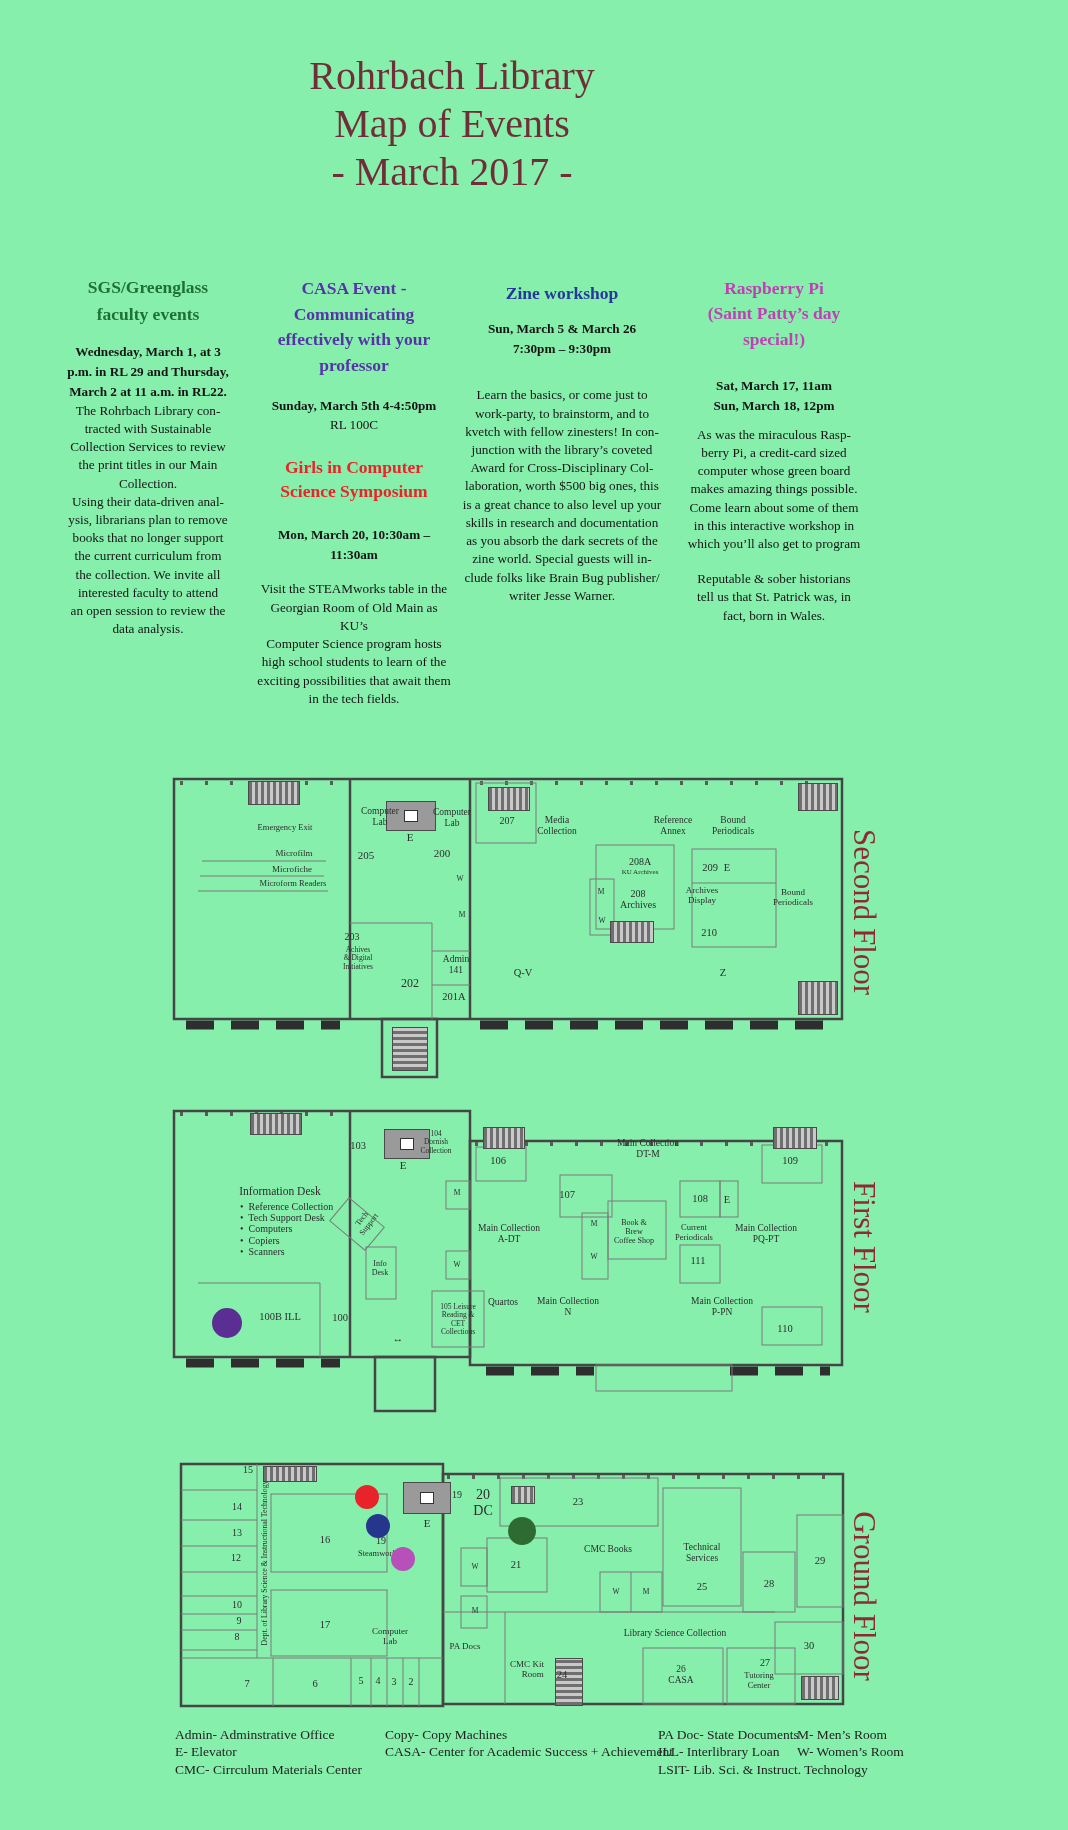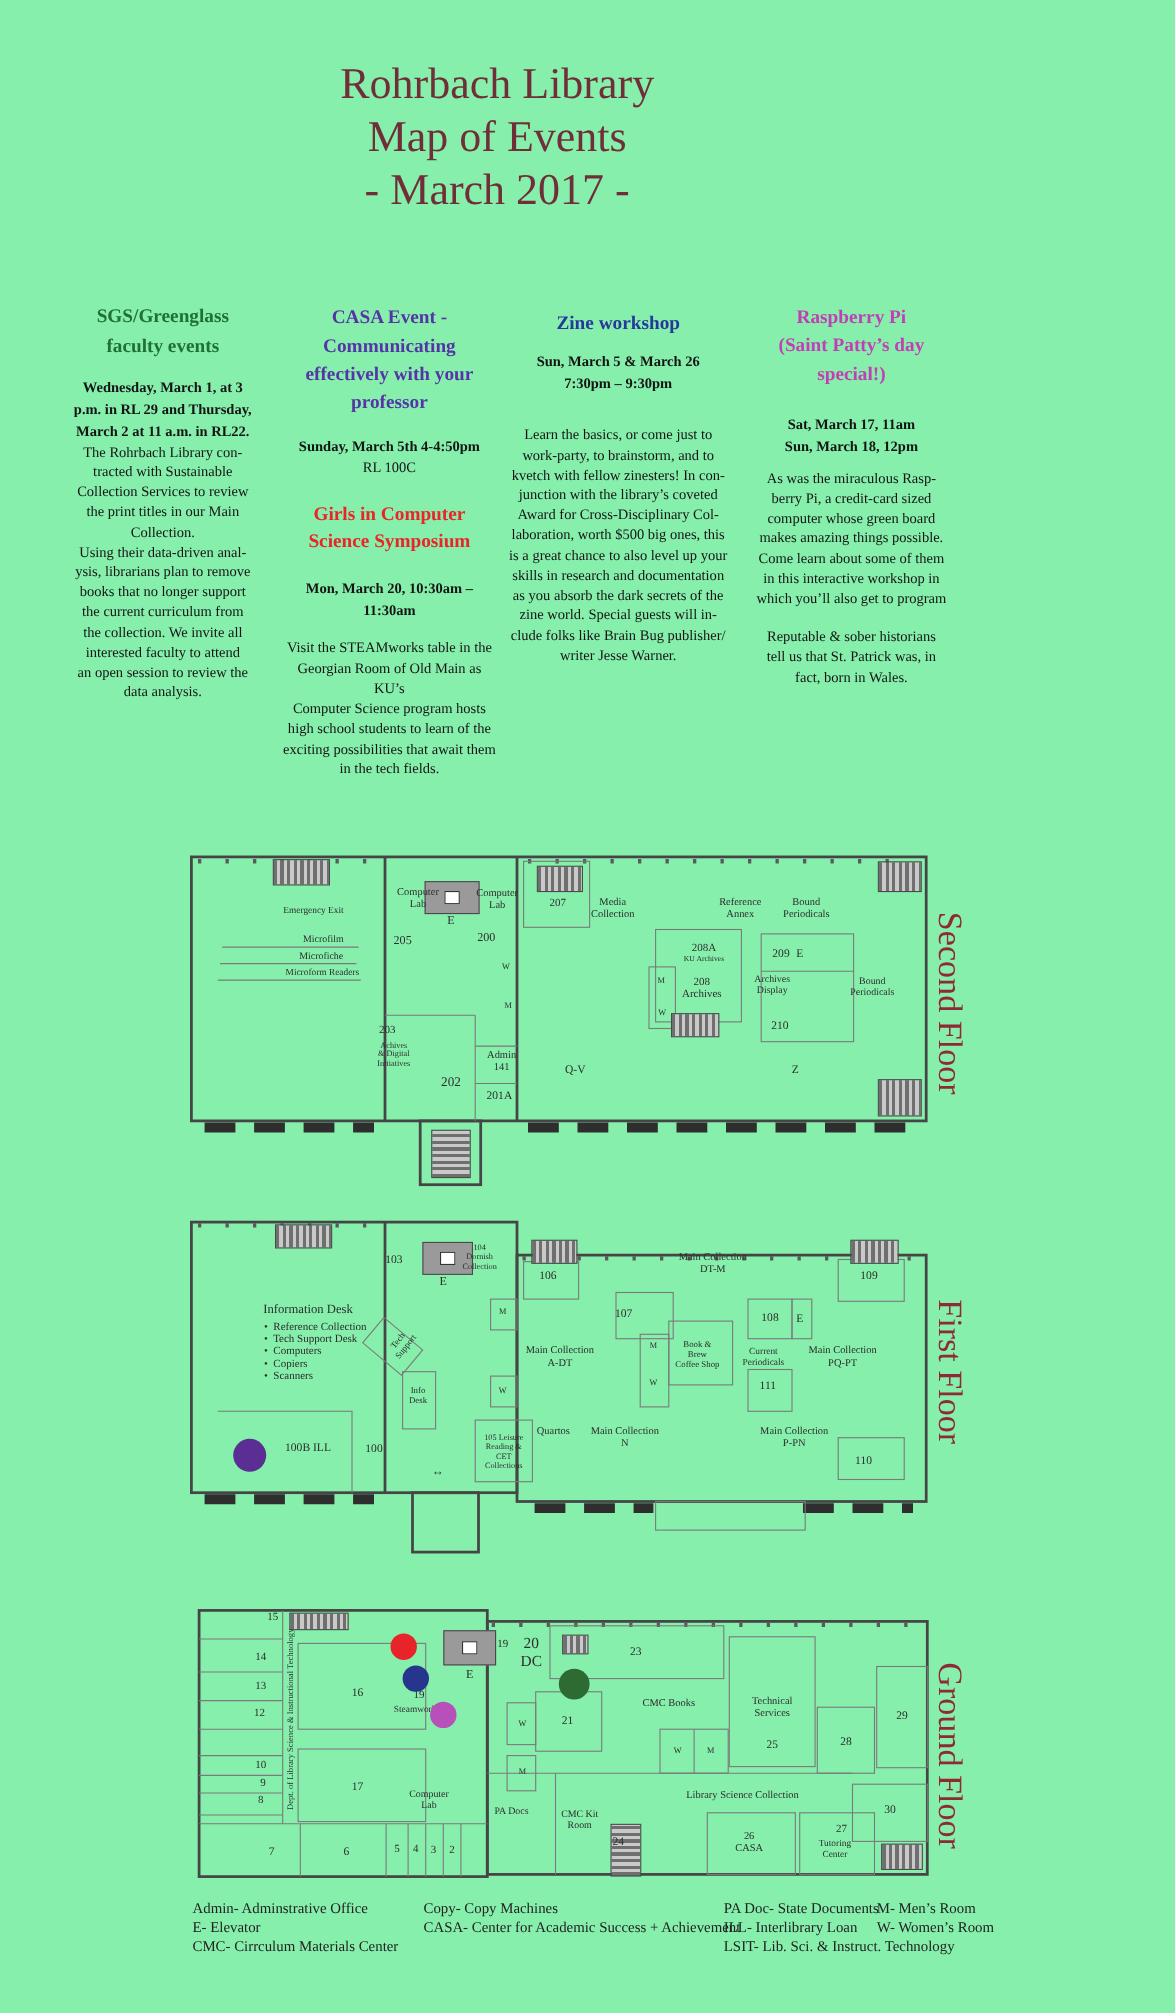--- a/index.html
+++ b/index.html
@@ -372,21 +372,21 @@
 Services</div>
         <div class="maplabel" style="left: 527px; top: 127px; font-size: 10.5px; transform: translate(-50%, -50%) rotate(0deg);">25</div>
         <div class="maplabel" style="left: 441px; top: 132px; font-size: 7.5px; transform: translate(-50%, -50%) rotate(0deg);">W</div>
         <div class="maplabel" style="left: 471px; top: 132px; font-size: 7.5px; transform: translate(-50%, -50%) rotate(0deg);">M</div>
         <div class="maplabel" style="left: 594px; top: 124px; font-size: 10.5px; transform: translate(-50%, -50%) rotate(0deg);">28</div>
         <div class="maplabel" style="left: 645px; top: 101px; font-size: 10.5px; transform: translate(-50%, -50%) rotate(0deg);">29</div>
         <div class="maplabel" style="left: 500px; top: 173px; font-size: 9.5px; transform: translate(-50%, -50%) rotate(0deg);">Library Science Collection</div>
         <div class="maplabel" style="left: 215px; top: 176px; font-size: 9px; transform: translate(-50%, -50%) rotate(0deg);">Computer
 Lab</div>
         <div class="maplabel" style="left: 290px; top: 186px; font-size: 9px; transform: translate(-50%, -50%) rotate(0deg);">PA Docs</div>
-        <div class="maplabel" style="left: 352px; top: 194px; font-size: 9px; transform: translate(-50%, -50%) rotate(0deg);">CMC Kit
+        <div class="maplabel" style="left: 352px; top: 209px; font-size: 9px; transform: translate(-50%, -50%) rotate(0deg); text-align: right;">CMC Kit
 Room</div>
         <div class="maplabel" style="left: 387px; top: 215px; font-size: 10.5px; transform: translate(-50%, -50%) rotate(0deg);">24</div>
         <div class="maplabel" style="left: 506px; top: 215px; font-size: 9.5px; transform: translate(-50%, -50%) rotate(0deg);">26
 CASA</div>
         <div class="maplabel" style="left: 590px; top: 203px; font-size: 10px; transform: translate(-50%, -50%) rotate(0deg);">27</div>
         <div class="maplabel" style="left: 584px; top: 221px; font-size: 8.5px; transform: translate(-50%, -50%) rotate(0deg);">Tutoring
 Center</div>
         <div class="maplabel" style="left: 634px; top: 186px; font-size: 10.5px; transform: translate(-50%, -50%) rotate(0deg);">30</div>
         <div class="marker" style="left: 180px; top: 25px; width: 24px; height: 24px; background: rgb(232, 35, 42);"></div>
         <div class="marker" style="left: 191px; top: 54px; width: 24px; height: 24px; background: rgb(38, 54, 140);"></div>

